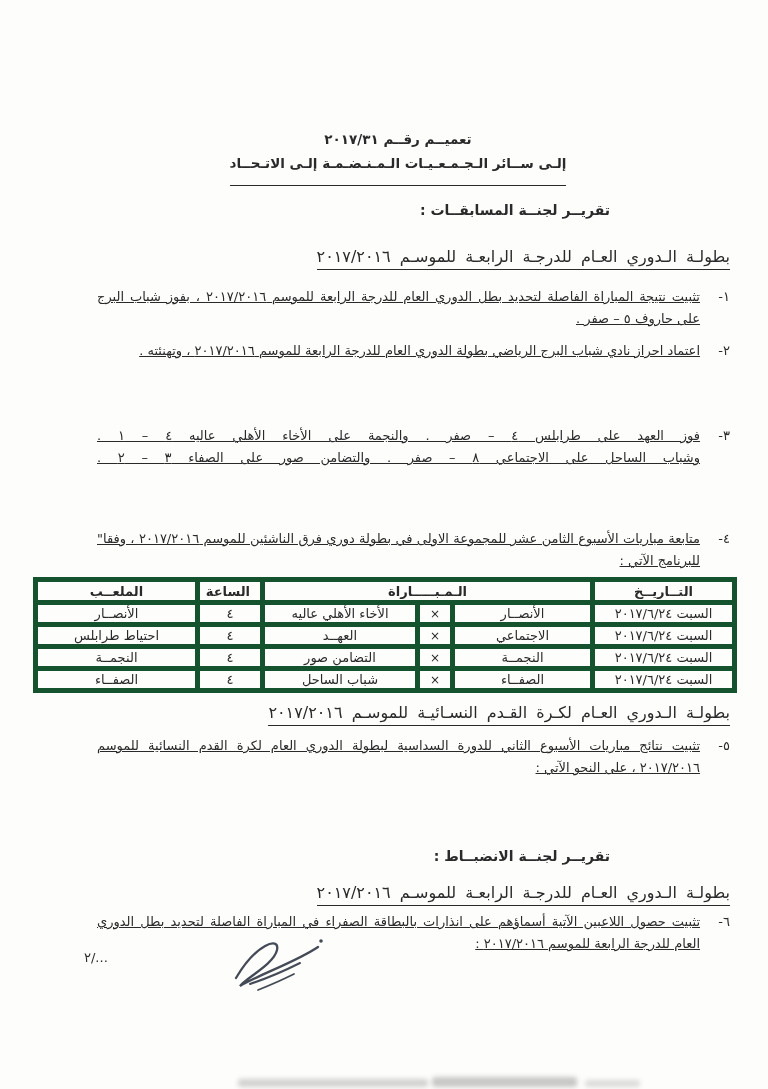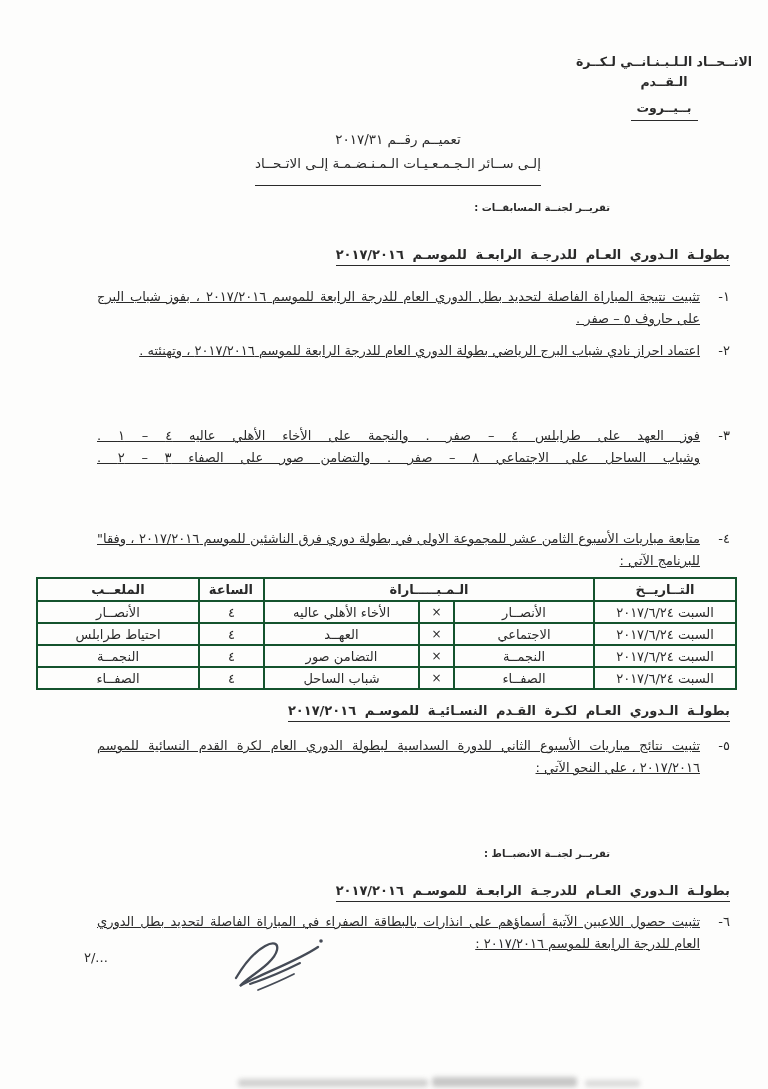--- a/index.html
+++ b/index.html
@@ -18,54 +18,54 @@
     position:absolute; top:52px; right:10px; width:188px;
     text-align:center; font-weight:bold; font-size:12.5px; line-height:20px;
   }
   .letterhead .city {
     display:inline-block; margin-top:6px; padding:0 6px 2px;
     border-bottom:1.6px solid #2a2a2a; letter-spacing:1px;
   }
   
   .title-block {
     position:absolute; top:127px; left:198px; width:400px;
-    text-align:center; font-weight:normal; font-size:13.5px; line-height:24px;
+    text-align:center; font-weight:bold; font-size:13.5px; line-height:24px;
   }
   .title-block .u {
     display:inline-block; border-bottom:1.6px solid #2a2a2a; padding-bottom:10px;
   }
   
   .committee {
     position:absolute; right:158px;
-    font-weight:bold; font-size:10px;
+    font-weight:bold; font-size:14px;
   }
   
   .section-heading {
-    position:absolute; right:38px; font-weight:bold; font-size:13px; word-spacing:4px;
+    position:absolute; right:38px; font-weight:normal; font-size:16px; word-spacing:4px;
   }
   .section-heading > span {
     display:inline-block; border-bottom:1.6px solid #2a2a2a; padding-bottom:3px;
   }
   
   .item {
     position:absolute; right:38px; width:633px;
     display:flex; font-size:13px; line-height:22px;
   }
   .item .num { flex:0 0 30px; }
   .item .body { flex:1;text-decoration:underline; }
   .item .para { text-align:justify; }
   .item .line-j { text-align:justify; text-align-last:justify; }
   
   .sched-table {
     position:absolute; top:577px; right:31px; width:699px;
     border-collapse:collapse; font-size:13px; direction:rtl;
     border:2px solid #3a3a3a; table-layout:fixed;
   }
   .sched-table th, .sched-table td {
-    border:2px solid #14532d; text-align:center;
+    border:5px solid #14532d; text-align:center;
     height:22px; padding:0 10px; overflow:hidden; white-space:nowrap;
   }
   .sched-table th { font-weight:bold; height:23px; }
   .sched-table .vs { font-size:12px; }
   
   .signature { position:absolute; top:934px; left:226px; }
   .page-marker {
     position:absolute; top:950px; left:84px;
     font-size:13px; direction:ltr;
   }
@@ -75,26 +75,20 @@
   }
   #bleed1 { top:1079px; left:238px; width:190px; height:8px; }
   #bleed2 { top:1077px; left:432px; width:145px; height:10px; opacity:.55; }
   #bleed3 { top:1080px; left:585px; width:55px; height:7px; opacity:.35; }
 </style>
 </head>
 <body>
 
 <div class="page">
 
-  <div class="letterhead">
-    <div>الاتــحــاد الـلـبـنـانــي لـكــرة الـقــدم</div>
-    <div>
-      <span class="city">بــيــروت</span>
-    </div>
-  </div>
 
   <div class="title-block">
     <div>تعميــم رقــم ٢٠١٧/٣١</div>
     <div>
       <span class="u">إلـى ســائر الـجـمـعـيـات الـمـنـضـمـة إلـى الاتـحــاد</span>
     </div>
   </div>
 
   <div class="committee" style="top:202px">تقريــر لجنــة المسابقــات :</div>
 

